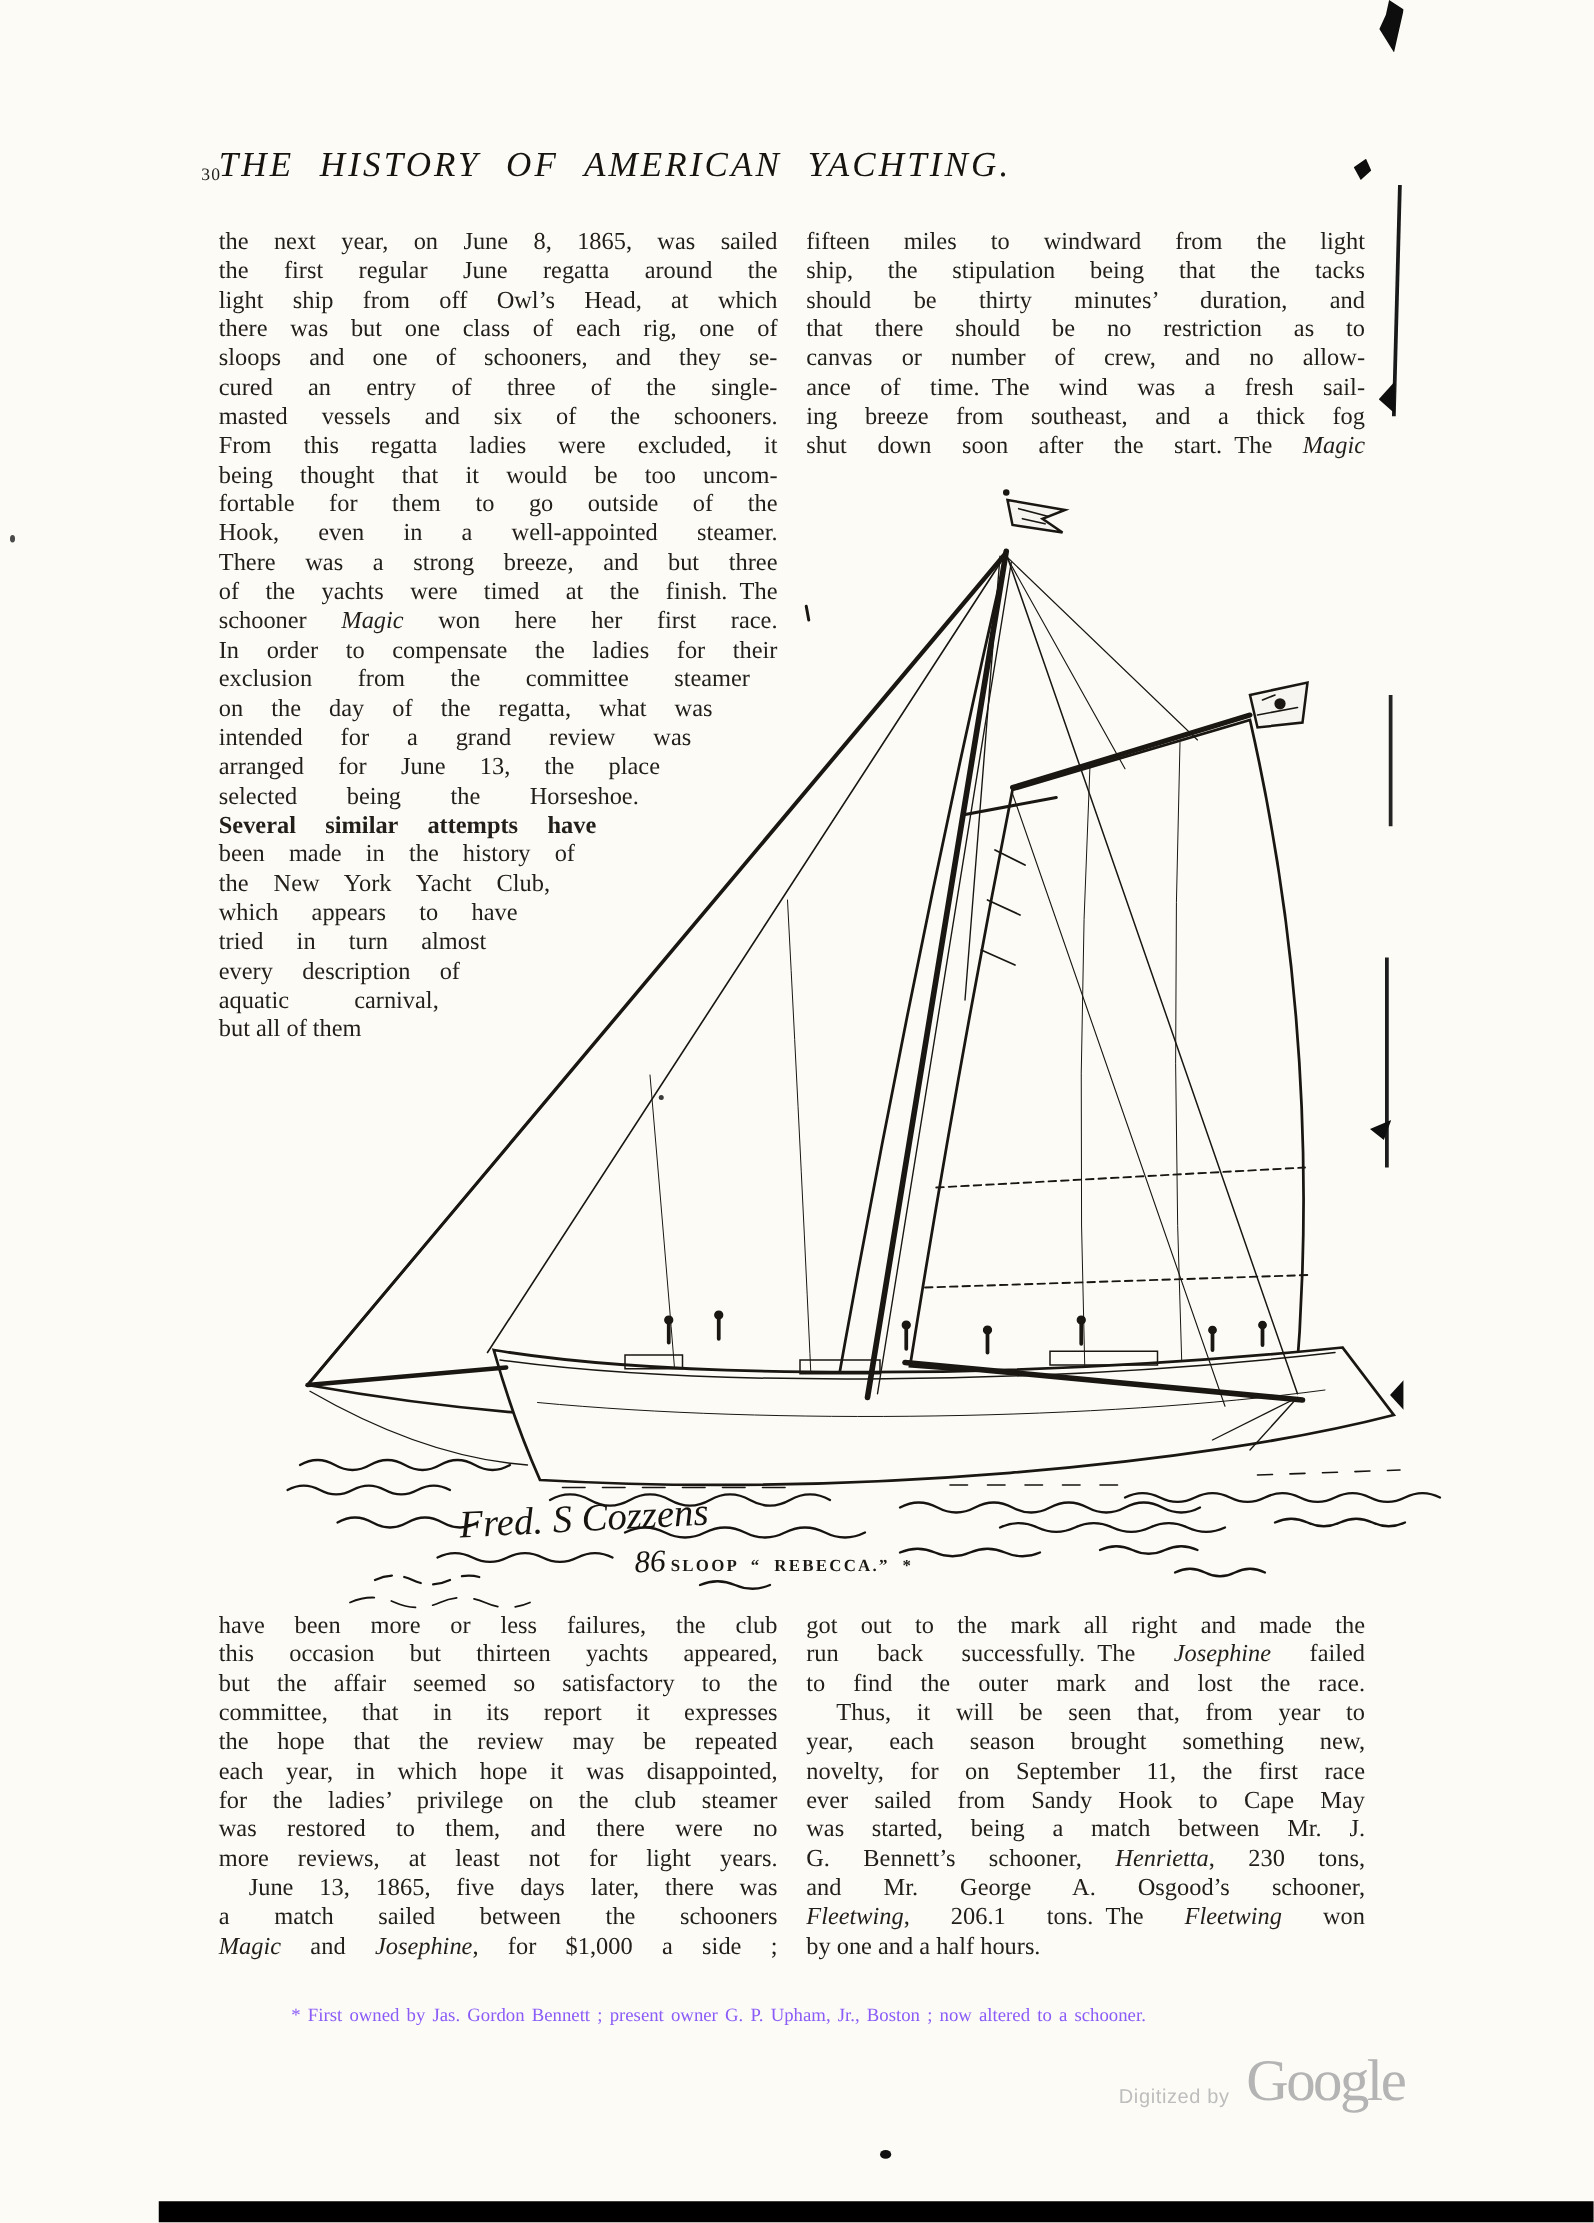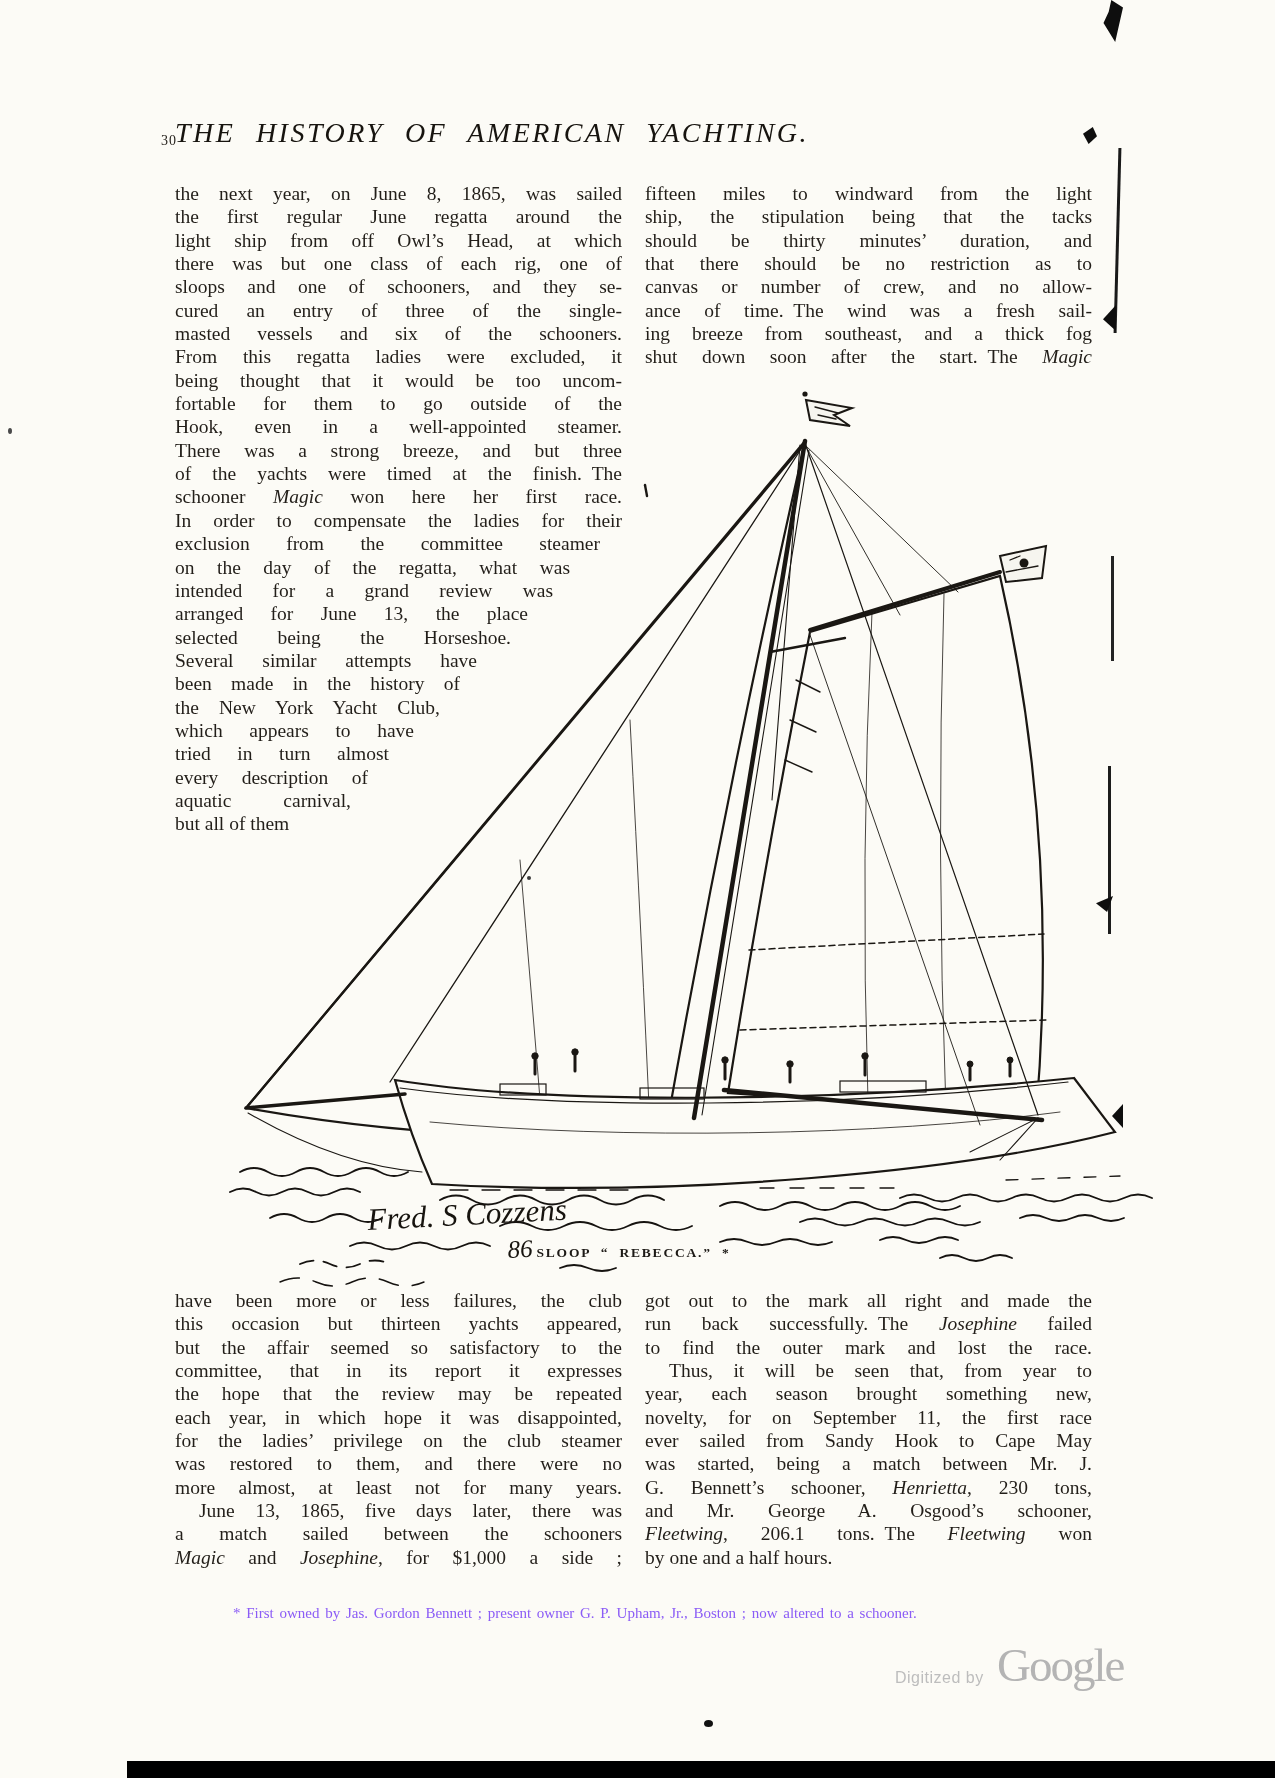--- a/index.html
+++ b/index.html
@@ -85,21 +85,21 @@
     <div class="tline"><span>Hook, even in a well-appointed steamer.</span></div>
     <div class="tline"><span>There was a strong breeze, and but three</span></div>
     <div class="tline"><span>of the yachts were timed at the finish. The</span></div>
     <div class="tline"><span>schooner </span><span class="it">Magic</span><span> won here her first race.</span></div>
     <div class="tline"><span>In order to compensate the ladies for their</span></div>
     <div class="tline" style="width: 425px;"><span>exclusion from the committee steamer</span></div>
     <div class="tline" style="width: 395px;"><span>on the day of the regatta, what was</span></div>
     <div class="tline" style="width: 378px;"><span>intended for a grand review was</span></div>
     <div class="tline" style="width: 353px;"><span>arranged for June 13, the place</span></div>
     <div class="tline" style="width: 336px;"><span>selected being the Horseshoe.</span></div>
-    <div class="tline" style="width: 302px;"><span>Several similar attempts have</span></div>
+    <div class="tline" style="width: 302px; font-weight: bold;"><span>Several similar attempts have</span></div>
     <div class="tline" style="width: 285px;"><span>been made in the history of</span></div>
     <div class="tline" style="width: 265px;"><span>the New York Yacht Club,</span></div>
     <div class="tline" style="width: 239px;"><span>which appears to have</span></div>
     <div class="tline" style="width: 214px;"><span>tried in turn almost</span></div>
     <div class="tline" style="width: 193px;"><span>every description of</span></div>
     <div class="tline" style="width: 176px;"><span>aquatic carnival,</span></div>
     <div class="tline last" style="width: 159px;"><span>but all of them</span></div>
   </div>
 <div class="tcol" id="col-top-right">
     <div class="tline"><span>fifteen miles to windward from the light</span></div>
@@ -113,21 +113,21 @@
   </div>
 <div class="tcol" id="col-bottom-left">
     <div class="tline"><span>have been more or less failures, the club</span></div>
     <div class="tline"><span>this occasion but thirteen yachts appeared,</span></div>
     <div class="tline"><span>but the affair seemed so satisfactory to the</span></div>
     <div class="tline"><span>committee, that in its report it expresses</span></div>
     <div class="tline"><span>the hope that the review may be repeated</span></div>
     <div class="tline"><span>each year, in which hope it was disappointed,</span></div>
     <div class="tline"><span>for the ladies’ privilege on the club steamer</span></div>
     <div class="tline"><span>was restored to them, and there were no</span></div>
-    <div class="tline"><span>more almost, at least not for many years.</span></div>
+    <div class="tline"><span>more reviews, at least not for light years.</span></div>
     <div class="tline ind"><span>June 13, 1865, five days later, there was</span></div>
     <div class="tline"><span>a match sailed between the schooners</span></div>
     <div class="tline"><span class="it">Magic</span><span> and </span><span class="it">Josephine</span><span>, for $1,000 a side ;</span></div>
   </div>
 <div class="tcol" id="col-bottom-right">
     <div class="tline"><span>got out to the mark all right and made the</span></div>
     <div class="tline"><span>run back successfully. The </span><span class="it">Josephine</span><span> failed</span></div>
     <div class="tline"><span>to find the outer mark and lost the race.</span></div>
     <div class="tline ind"><span>Thus, it will be seen that, from year to</span></div>
     <div class="tline"><span>year, each season brought something new,</span></div>

